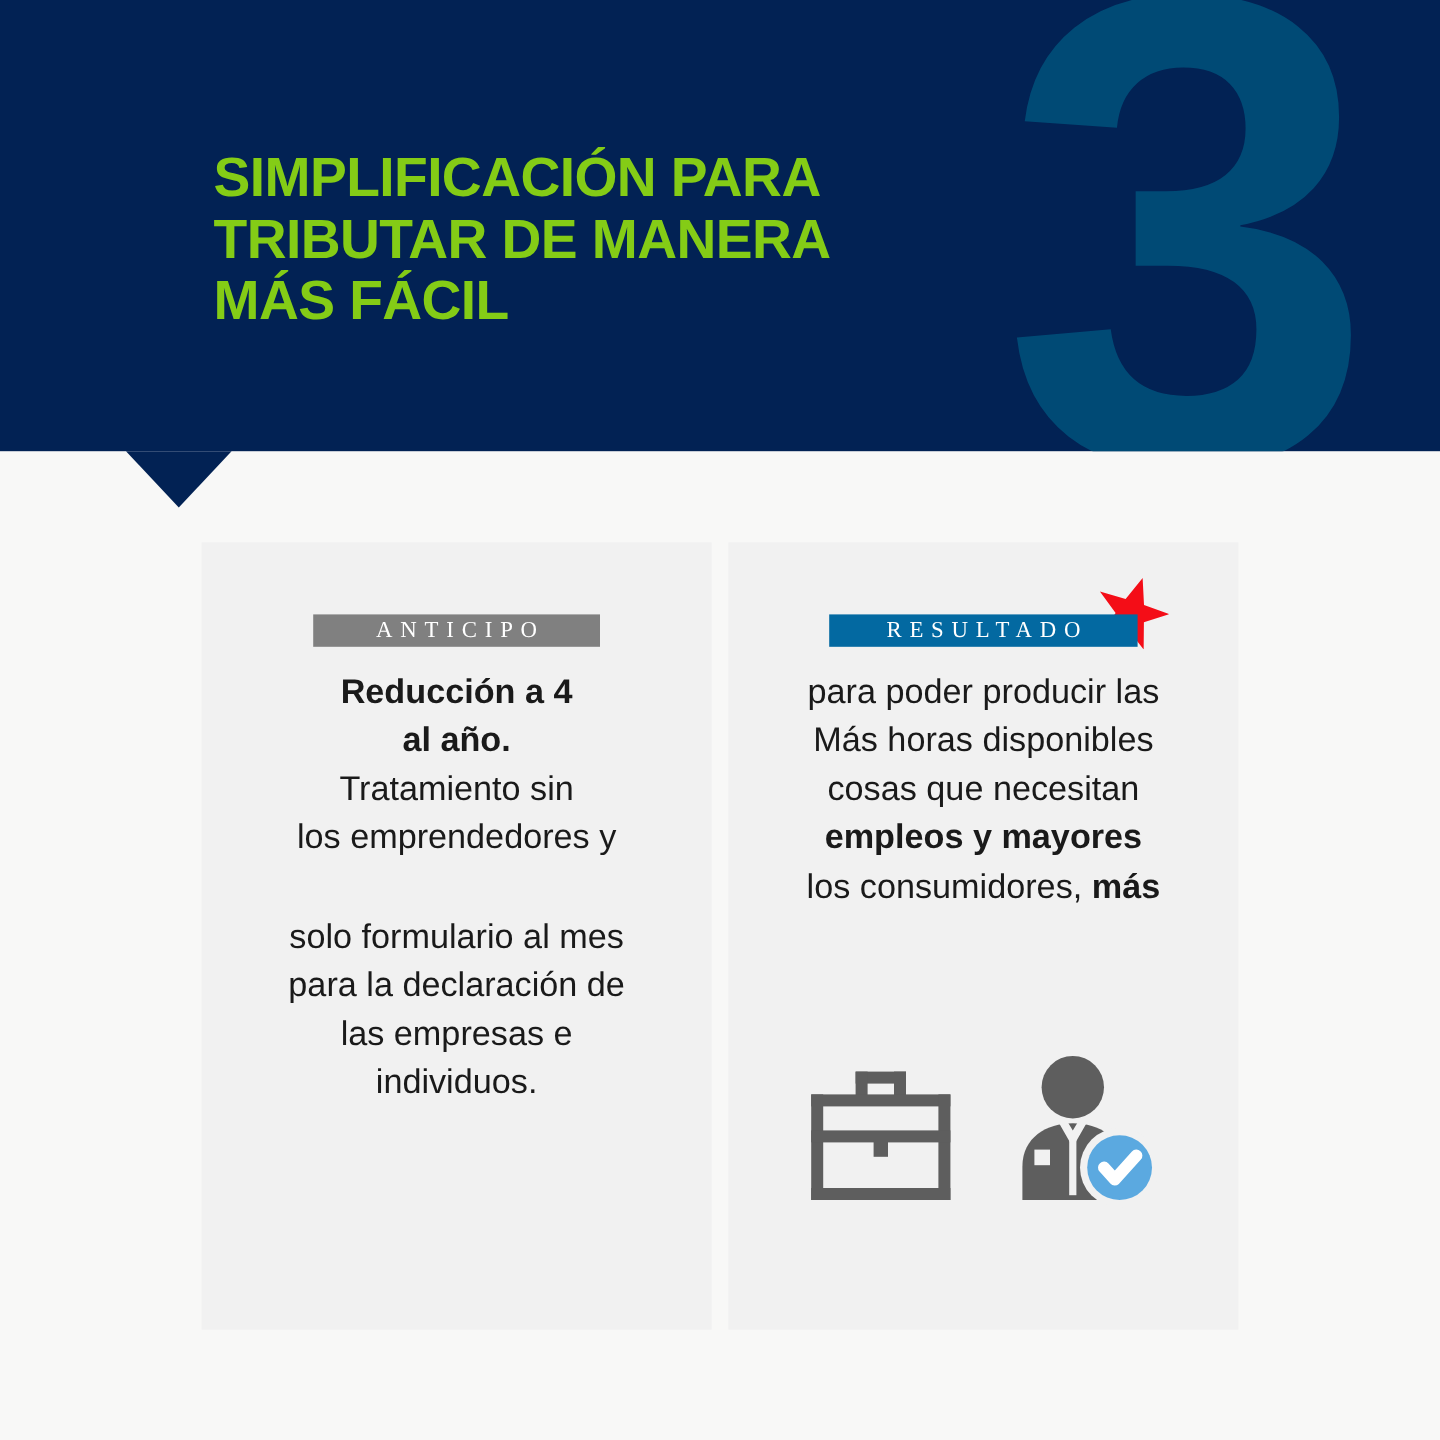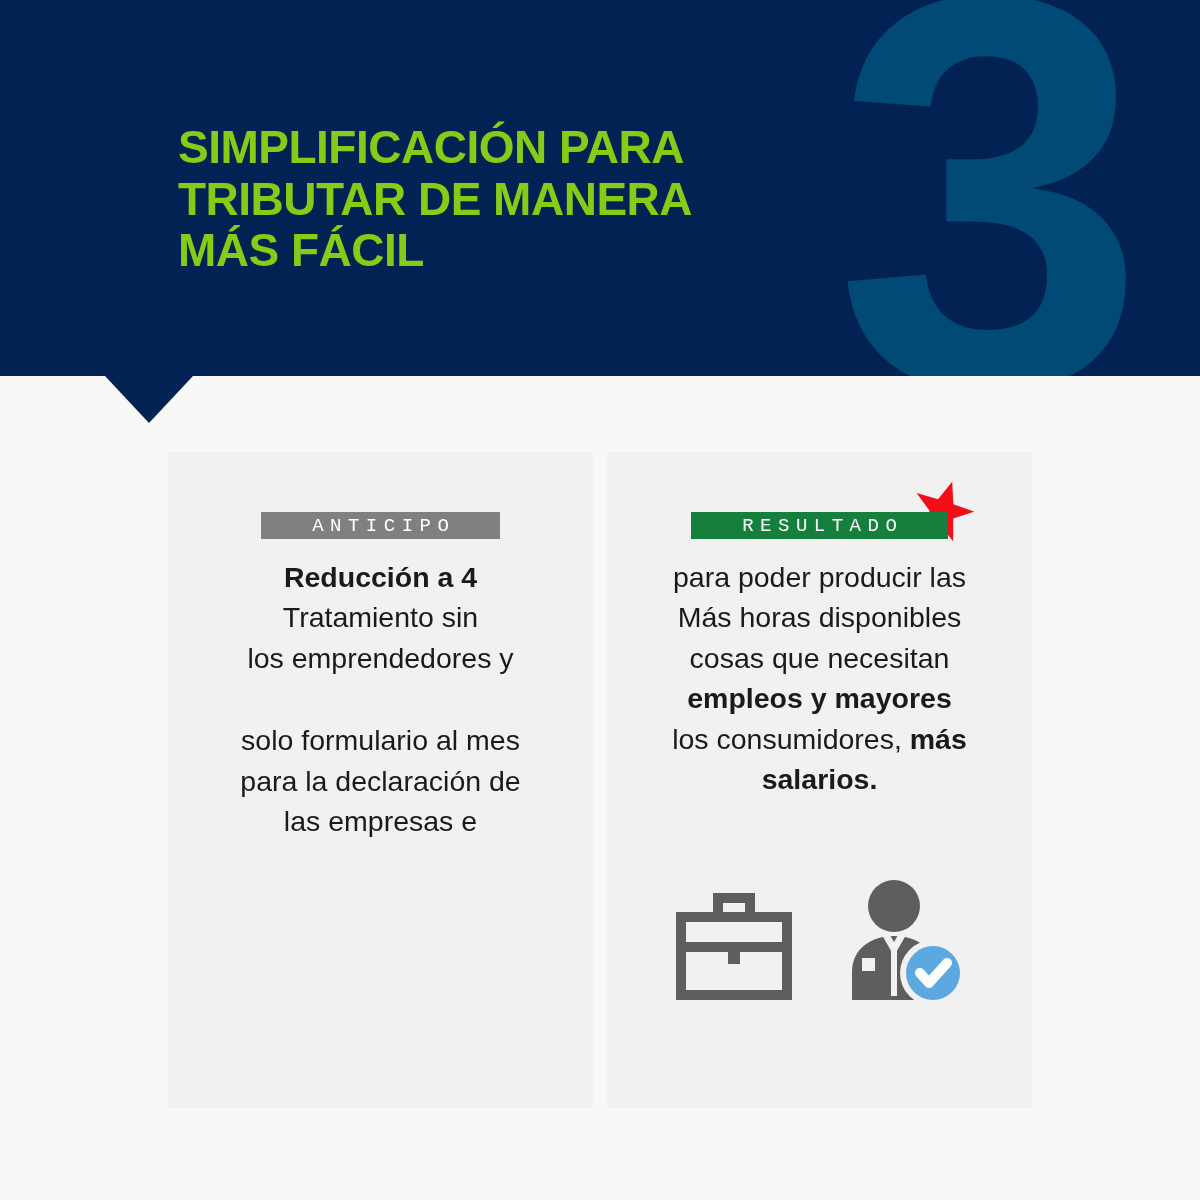--- a/index.html
+++ b/index.html
@@ -67,24 +67,24 @@
   .badge{
     display:flex;align-items:center;justify-content:center;
     height:27px;
     color:#ffffff;
     font-size:19px;
     letter-spacing:6.5px;
     text-indent:6.5px;
     font-weight:normal;
     position:relative;
     z-index:2;
-    font-family:Liberation Mono, monospace;
+    font-family:Liberation Serif, serif;
   }
   .badge-anticipo{background:#808080;width:239px;}
-  .badge-resultado{background:#15803d;width:257px;}
+  .badge-resultado{background:#0369a1;width:257px;}
 
   .badge-wrap{position:relative;display:inline-block;}
   .star-icon{
     position:absolute;
     right:-26px;top:-33px;
     width:62px;height:62px;
     z-index:1;
   }
 
   
@@ -127,46 +127,47 @@
 
   <div class="cards">
 
     <div class="card">
       <div class="badge-wrap">
         <div class="badge badge-anticipo">ANTICIPO</div>
       </div>
 
       <div class="card-text">
         <span class="t-line"><b>Reducción a 4</b></span>
+        <span class="t-line"><b>al año.</b></span>
         <span class="t-line">Tratamiento sin</span>
         <span class="t-line">los emprendedores y</span>
       </div>
 
       <div class="card-text second">
         <span class="t-line">solo formulario al mes</span>
         <span class="t-line">para la declaración de</span>
         <span class="t-line">las empresas e</span>
+        <span class="t-line">individuos.</span>
       </div>
     </div>
 
     <div class="card">
       <div class="badge-wrap">
         <svg class="star-icon" viewBox="0 0 100 100">
           <polygon points="50,2 63,36 99,37 70,58 81,93 50,72 19,93 30,58 1,37 37,36" fill="#f40d17" transform="rotate(18 50 50)"></polygon>
         </svg>
         <div class="badge badge-resultado">RESULTADO</div>
       </div>
 
       <div class="card-text">
         <span class="t-line">para poder producir las</span>
         <span class="t-line">Más horas disponibles</span>
         <span class="t-line">cosas que necesitan</span>
         <span class="t-line"><b>empleos y mayores</b></span>
         <span class="t-line"><span>los consumidores, </span><b>más</b></span>
-        <span class="t-line"><b>salarios.</b></span>
       </div>
 
       <div class="icon-row">
 
         <svg class="icon-briefcase" viewBox="0 0 128 128">
           <g fill="#5e5e5e">
 
             <rect x="43" y="11" width="42" height="10"></rect>
             <rect x="43" y="11" width="10" height="22"></rect>
             <rect x="75" y="11" width="10" height="22"></rect>

